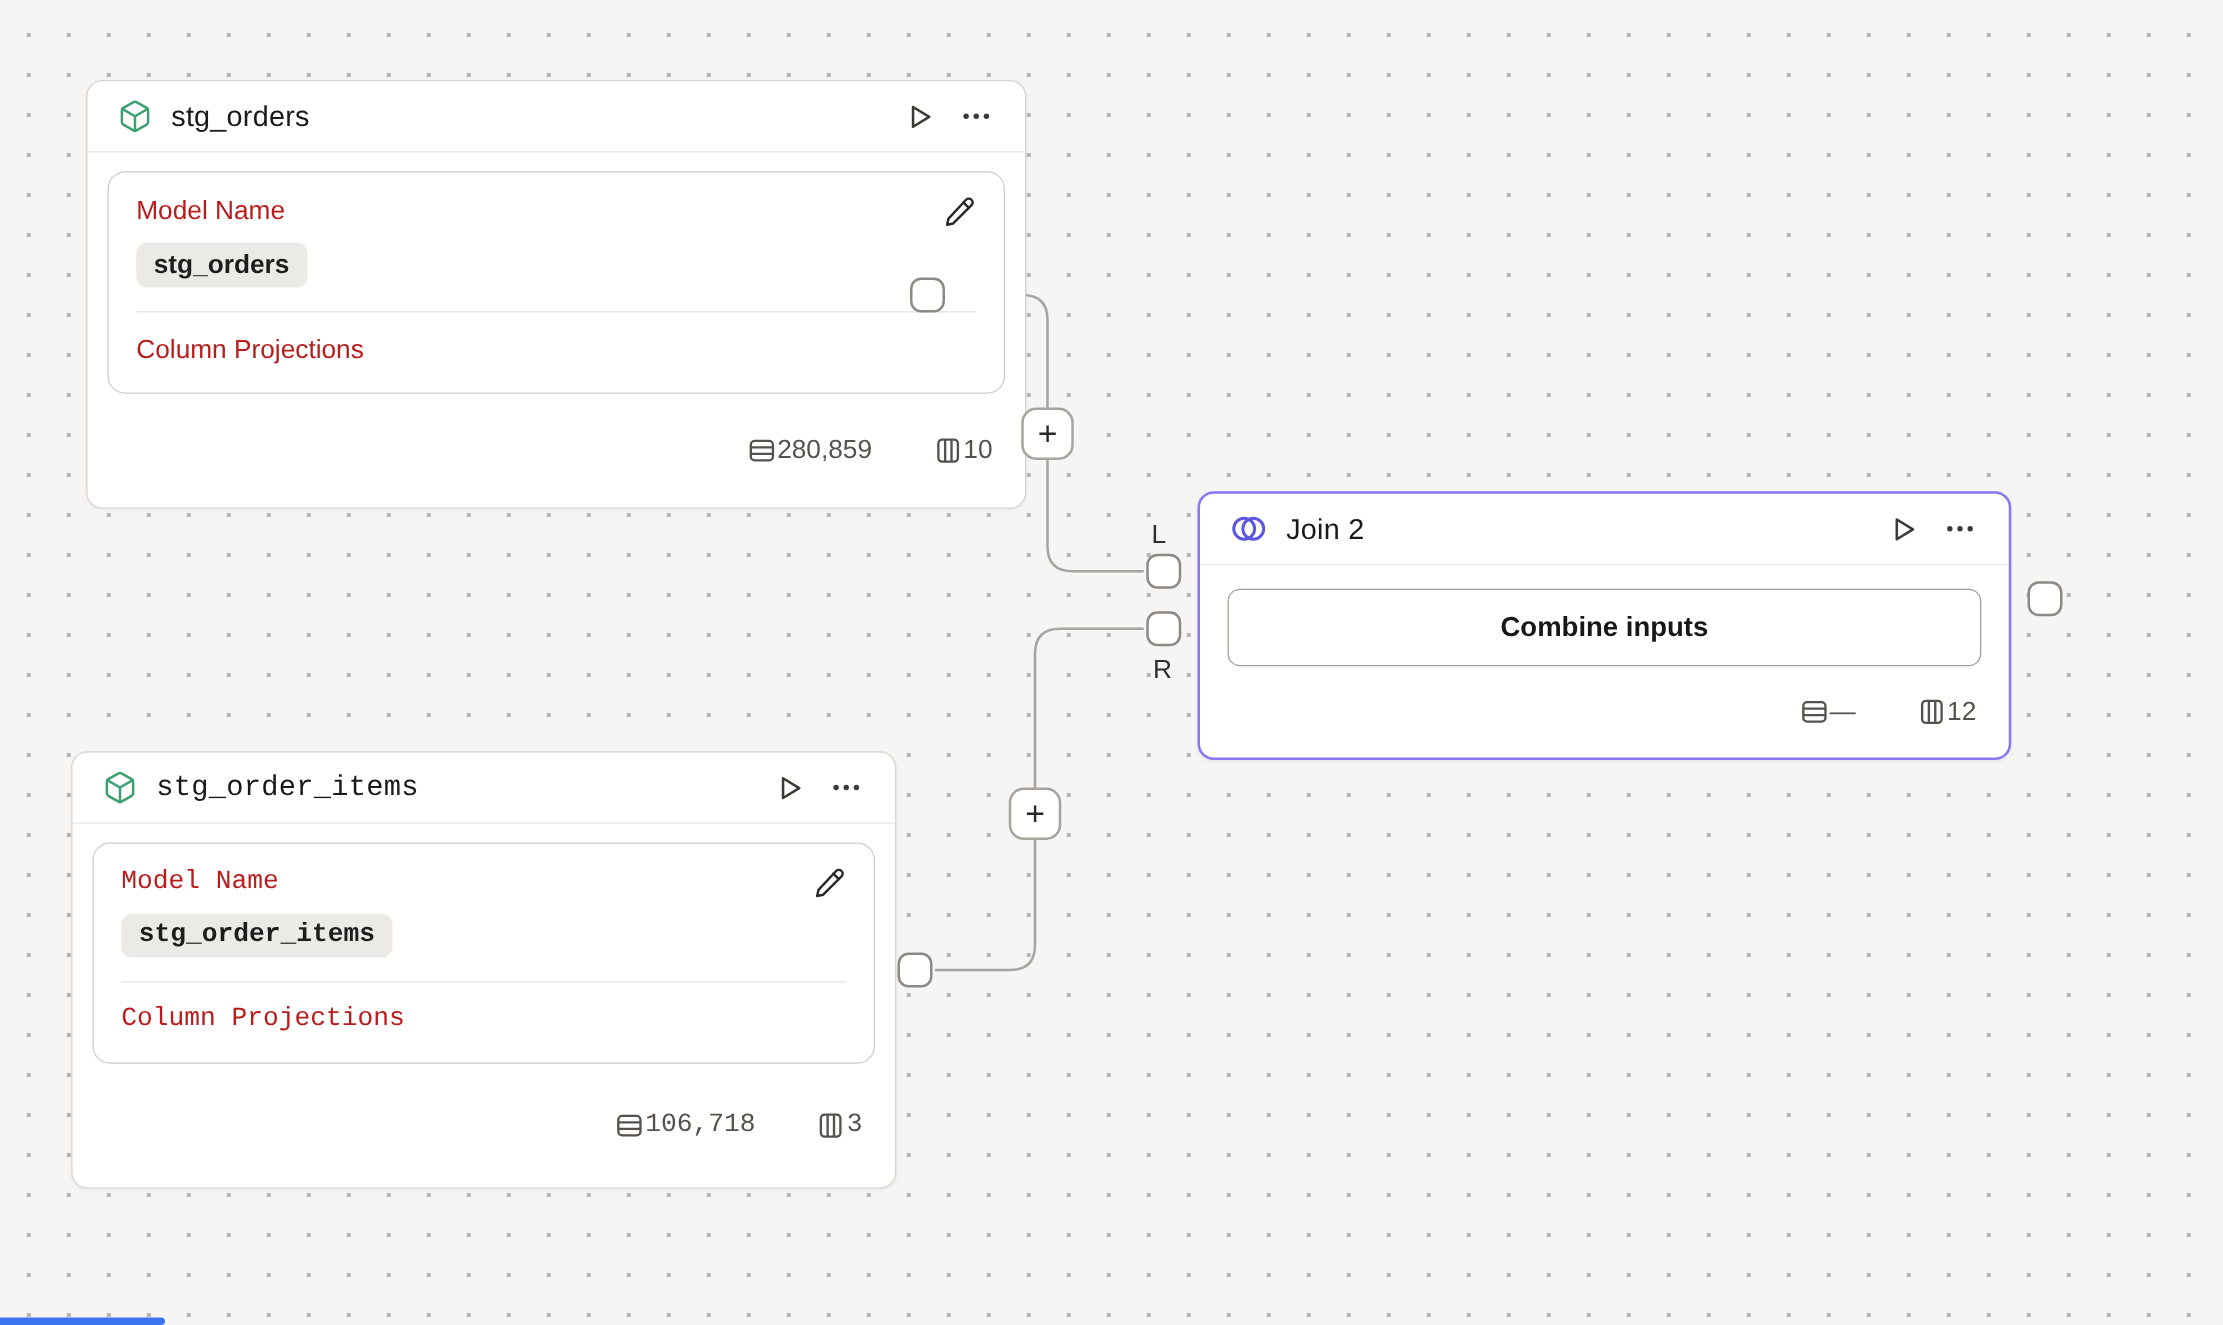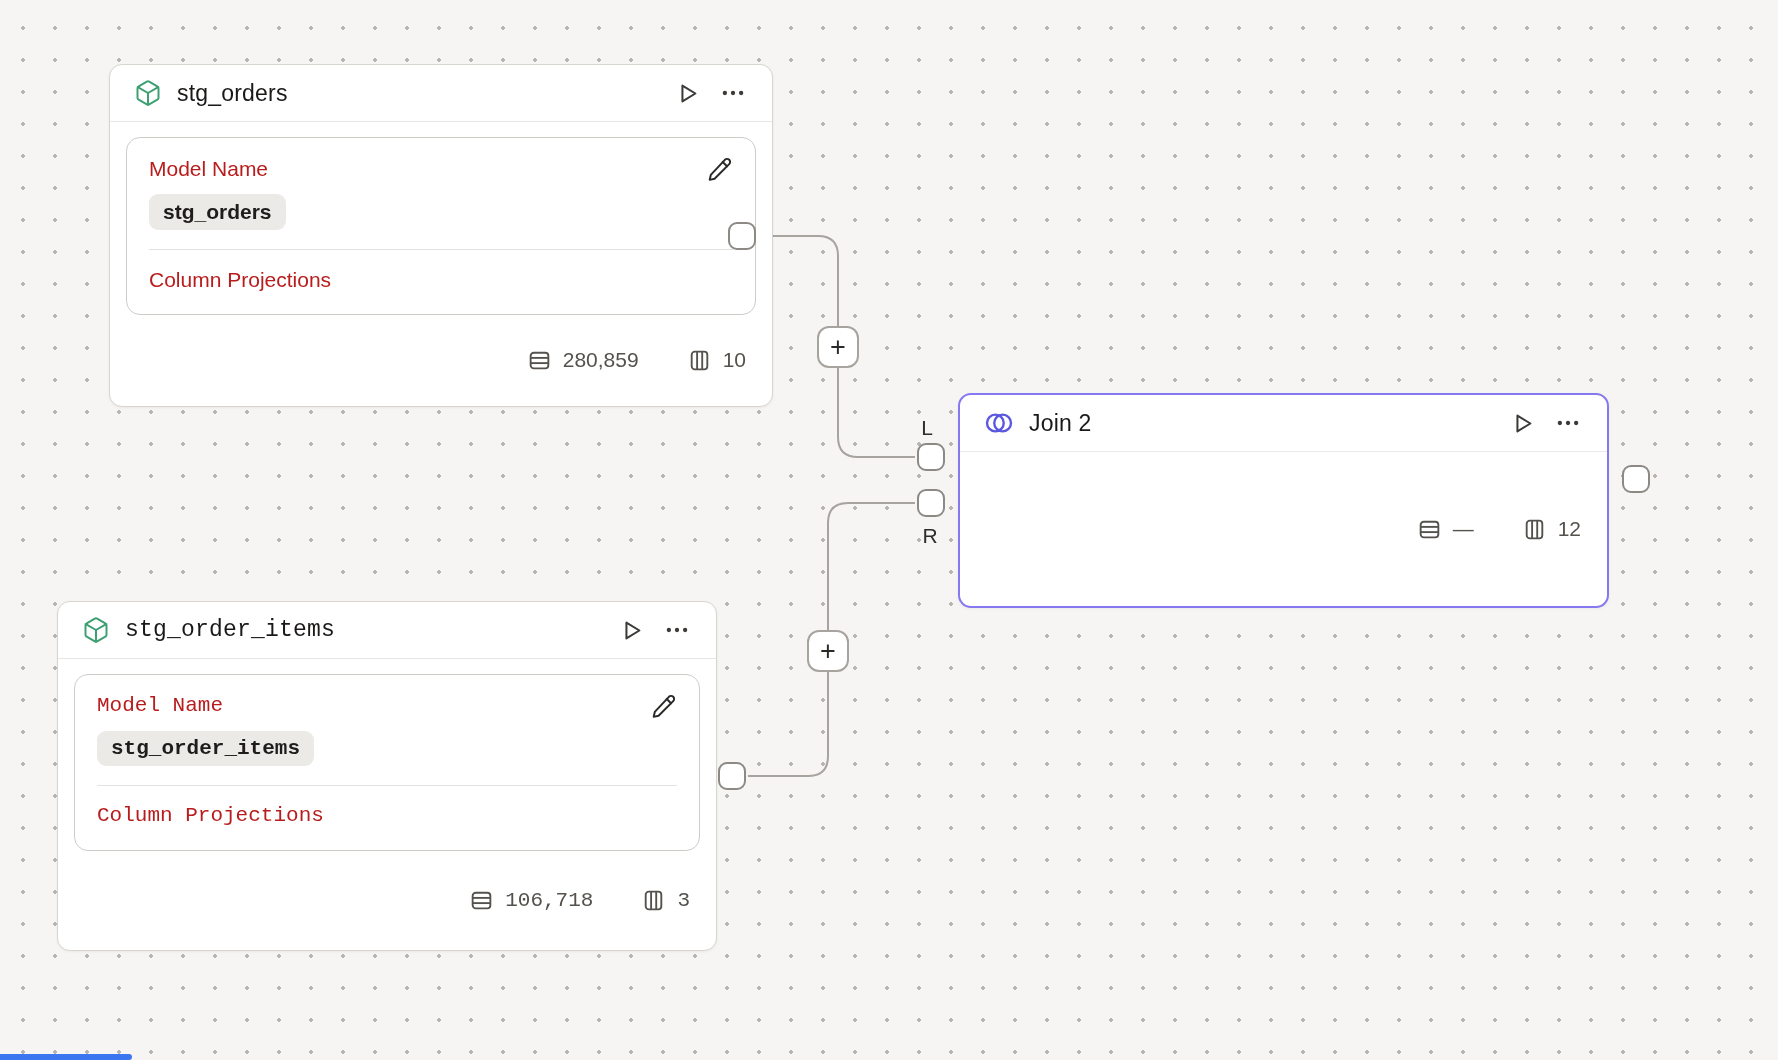--- a/index.html
+++ b/index.html
@@ -42,21 +42,21 @@
     background:#eceae7; border-radius:9px; padding:6px 14px;
     font-size:21px; font-weight:600; color:#1f1d1b;
   }
   .card-divider { height:1px; background:#e4e2df; margin:19px 0 17px 0; }
 
   .node-footer {
     flex:1; display:flex; align-items:center; justify-content:flex-end;
     gap:11px; padding:0 26px; min-height:54px;
     font-size:21px; font-weight:500; color:#55524e;
   }
-  .stat-group { display:flex; align-items:center; gap:11px; }
+  .stat-group { display:flex; align-items:center; }
   .stat-gap { width:26px; }
 
   .join-body { padding:19px 22px 0 22px; }
   .combine-box {
     border:1.8px solid #a19d98; border-radius:10px; height:62px;
     display:flex; align-items:center; justify-content:center;
     font-size:22px; font-weight:600; color:#191716; cursor:pointer; background:#fff;
     width:100%;
   }
 
@@ -81,21 +81,21 @@
   svg { display:block; }
 </style>
 </head>
 <body>
 
 <svg class="edge-layer">
   <path class="edge" d="M 756 236 H 818 Q 838 236 838 256 V 437 Q 838 457 858 457 H 915"></path>
   <path class="edge" d="M 748 776 H 808 Q 828 776 828 756 V 523 Q 828 503 848 503 H 915"></path>
 </svg>
 
-<div class="node" style="left:69px; top:64px; width:664px; height:343px;margin-left:40px;">
+<div class="node" style="left:69px; top:64px; width:752px; height:343px;">
   <div class="node-header">
     <span>
       <svg width="28" height="28" viewBox="0 0 24 24" fill="none" stroke="#3d9f72" stroke-width="1.7" stroke-linejoin="round" stroke-linecap="round">
         <path d="M21 16V8a2 2 0 0 0-1-1.73l-7-4a2 2 0 0 0-2 0l-7 4A2 2 0 0 0 3 8v8a2 2 0 0 0 1 1.73l7 4a2 2 0 0 0 2 0l7-4A2 2 0 0 0 21 16z"></path>
         <polyline points="3.27 6.96 12 12.01 20.73 6.96"></polyline>
         <line x1="12" y1="22.08" x2="12" y2="12"></line>
       </svg>
     </span>
     <span class="node-title">stg_orders</span>
     <span class="header-spacer"></span>
@@ -252,20 +252,25 @@
     <button class="icon-btn">
       <span>
         <svg width="26" height="26" viewBox="0 0 24 24" fill="#3c3a37">
           <circle cx="4.5" cy="12" r="2"></circle>
             <circle cx="12" cy="12" r="2"></circle>
             <circle cx="19.5" cy="12" r="2"></circle>
         </svg>
       </span>
     </button>
   </div>
+  <div class="join-body">
+    <button class="combine-box">
+      <span>Combine inputs</span>
+    </button>
+  </div>
   <div class="node-footer">
     <span class="stat-group">
       <span>
         <svg width="25" height="25" viewBox="0 0 24 24" fill="none" stroke="#55524e" stroke-width="1.8">
           <rect x="3.5" y="4.5" width="17" height="15" rx="3"></rect>
           <line x1="3.5" y1="9.5" x2="20.5" y2="9.5"></line>
           <line x1="3.5" y1="14.5" x2="20.5" y2="14.5"></line>
         </svg>
       </span>
       <span>—</span>

